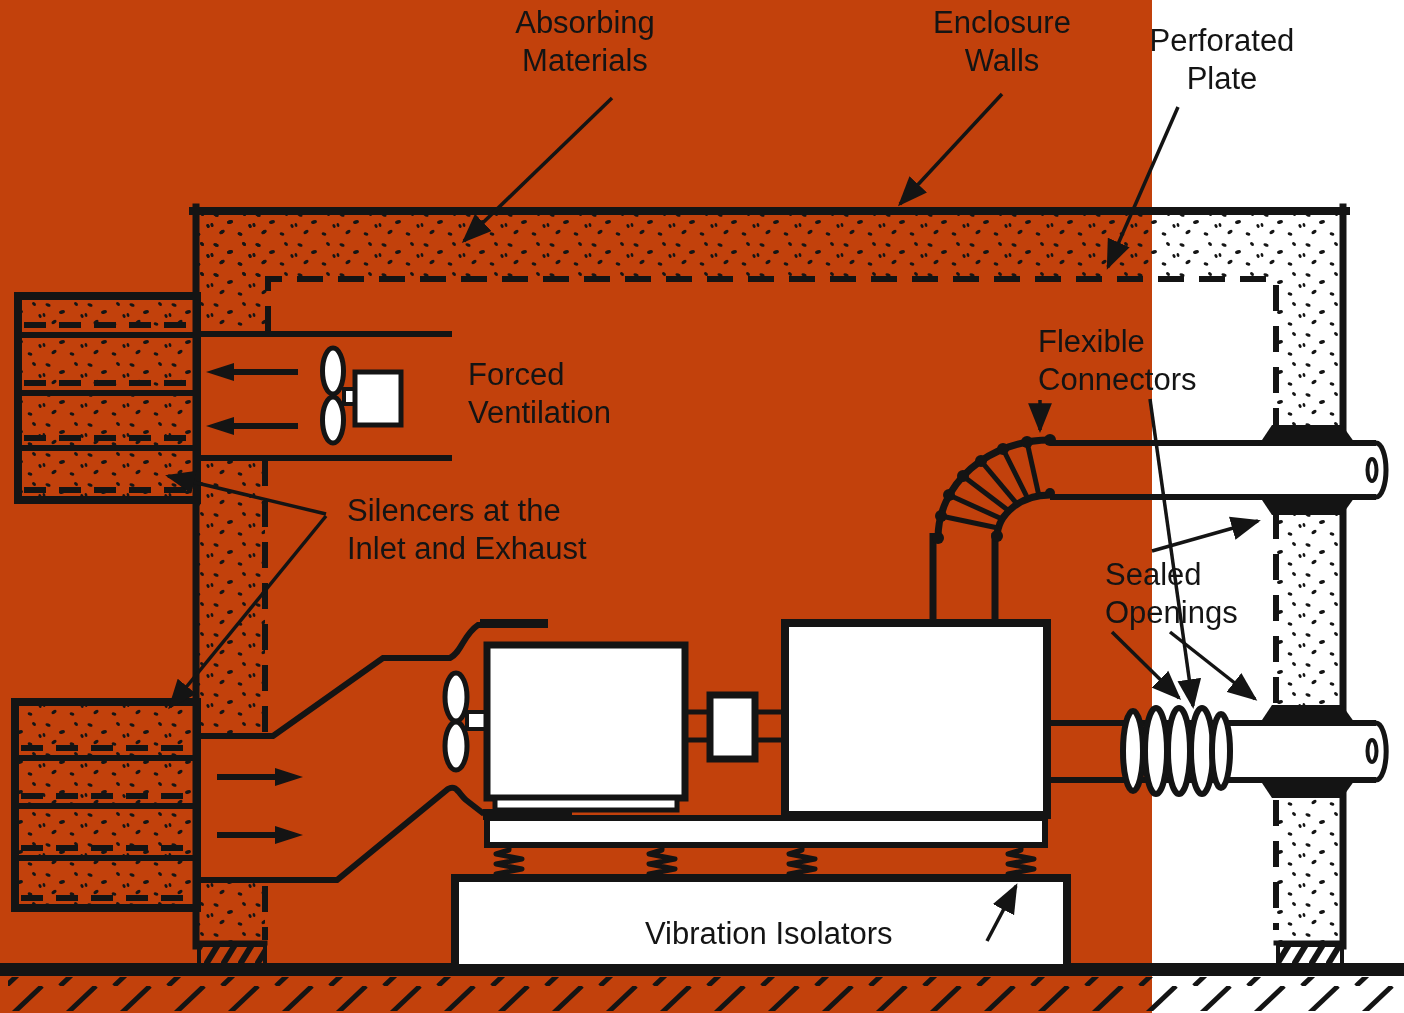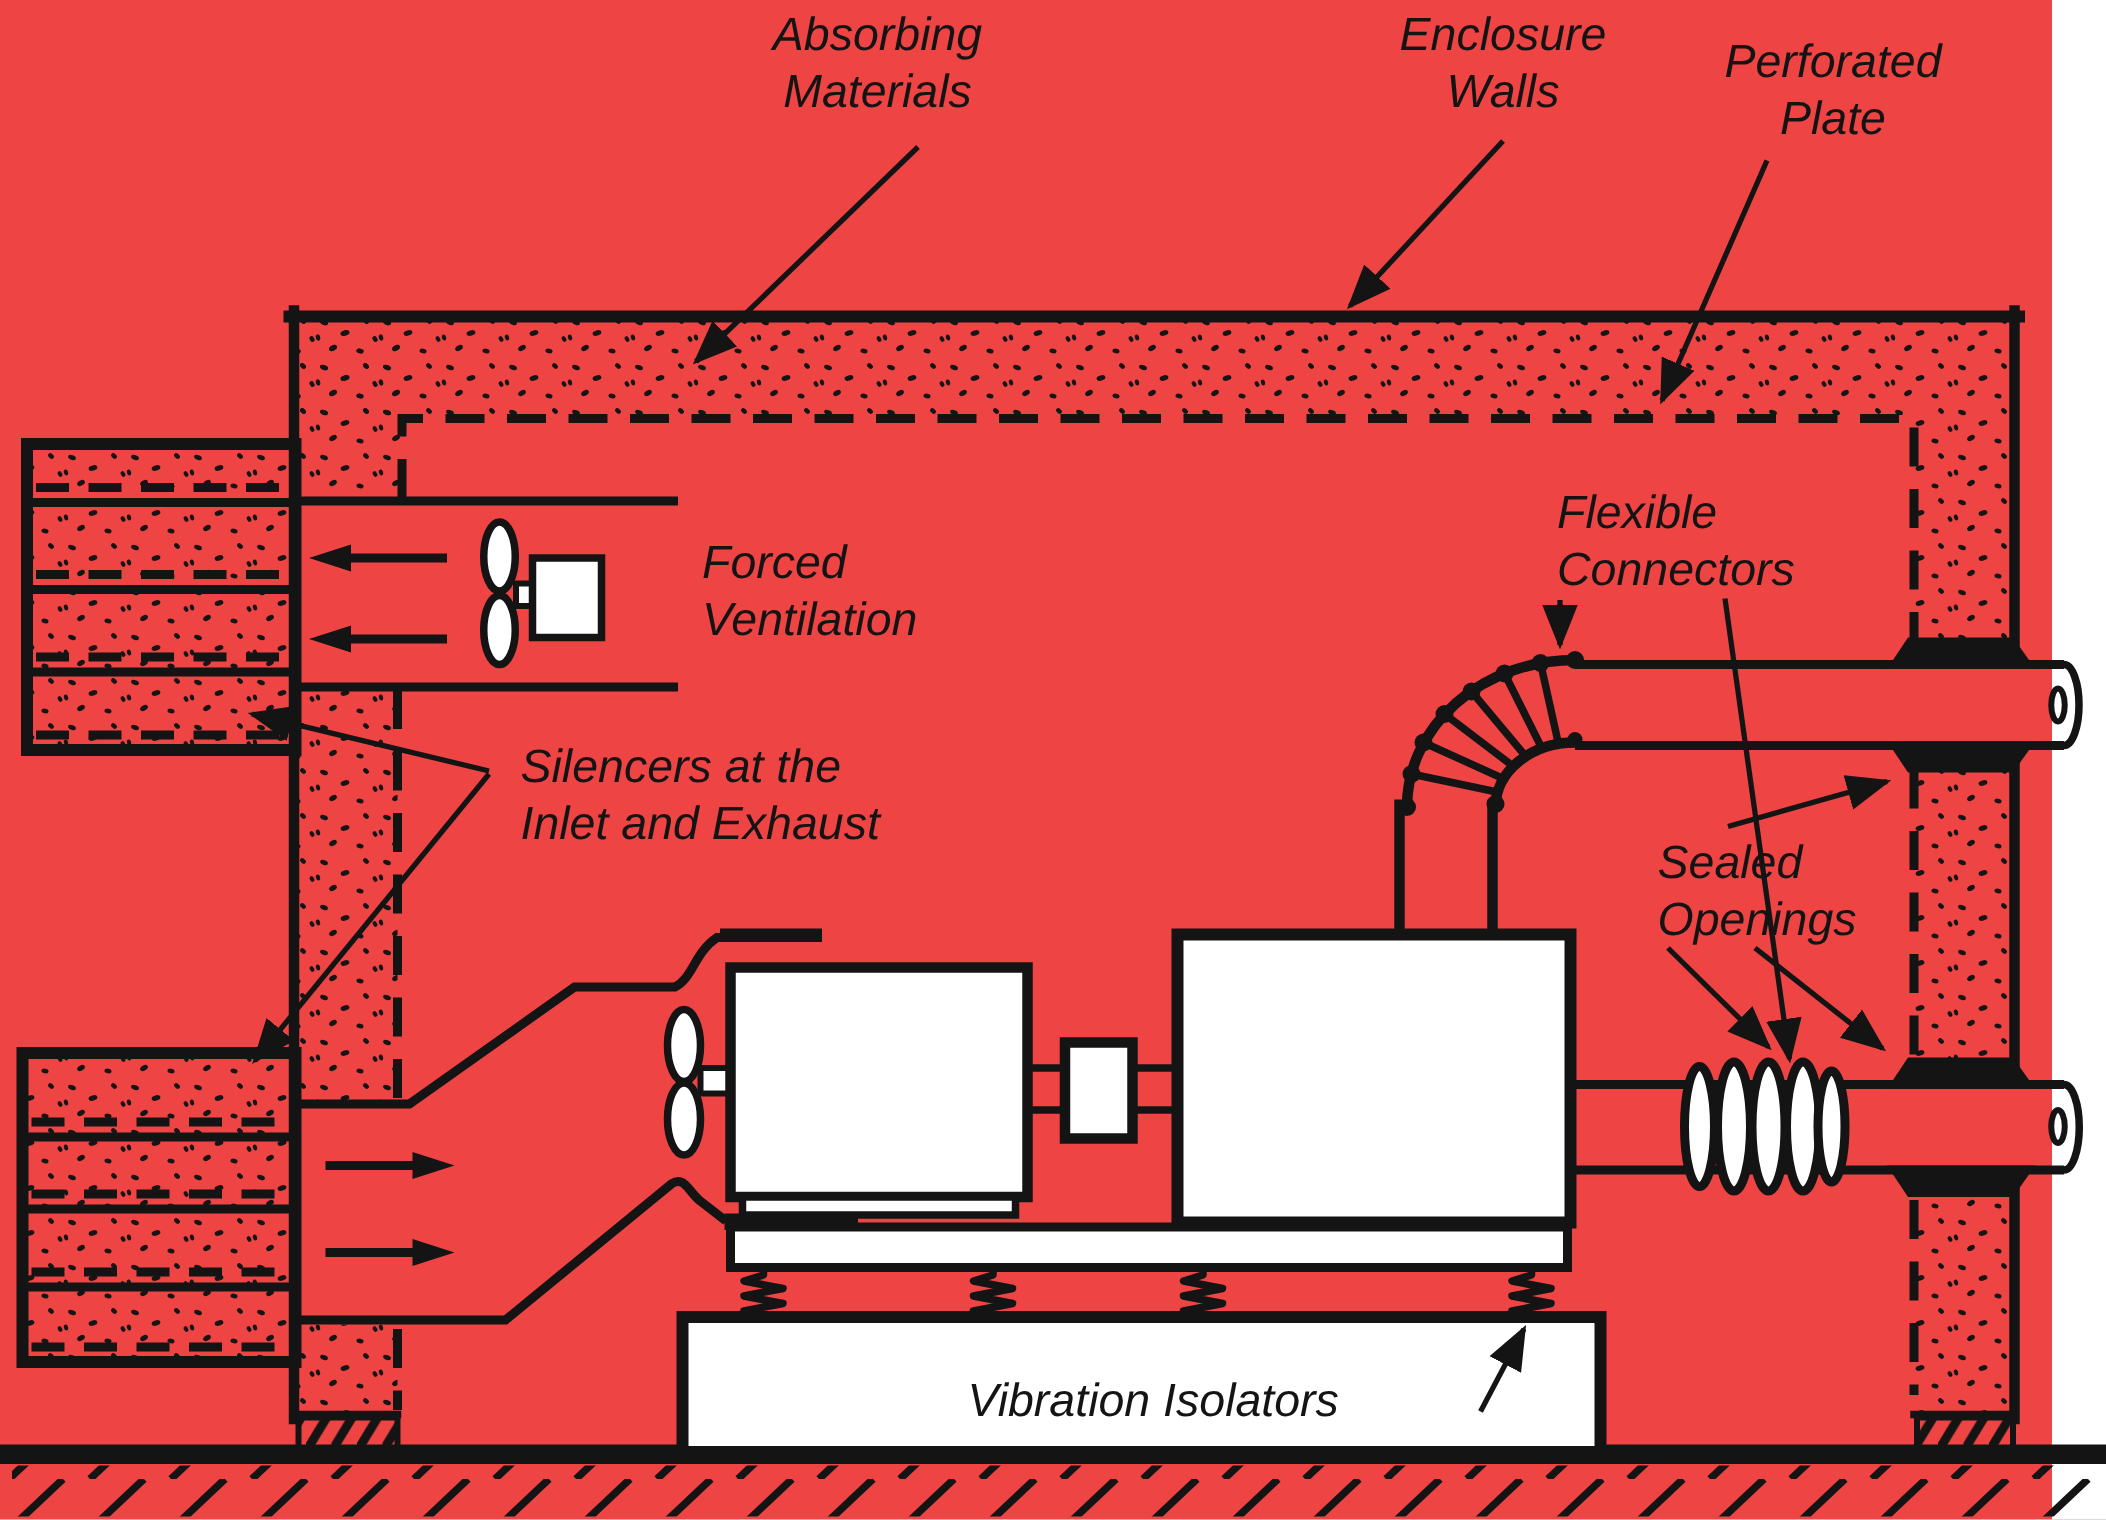--- a/index.html
+++ b/index.html
@@ -1,16 +1,16 @@
 <!DOCTYPE html>
 <html><head>
 <meta charset="utf-8">
 <style>
   html,body{margin:0;padding:0;background:#ffffff;}
-  .fig{width:1368px;height:1013px;position:relative;background:#ef4444;font-style:italic;}
+  .fig{width:1152px;height:1013px;position:relative;background:#c2410c;}
   svg{display:block;}
   text{font-family:"Liberation Sans","DejaVu Sans",sans-serif;font-size:31px;fill:#141414;}
   .mid{text-anchor:middle;}
 </style>
 </head>
 <body>
 
 <div class="fig">
 <svg width="1404" height="1013" viewBox="0 0 1404 1013">
   <defs>

